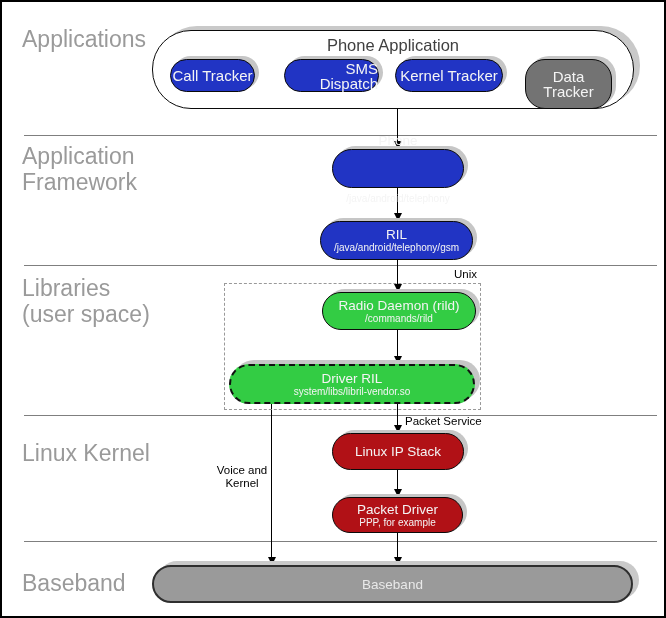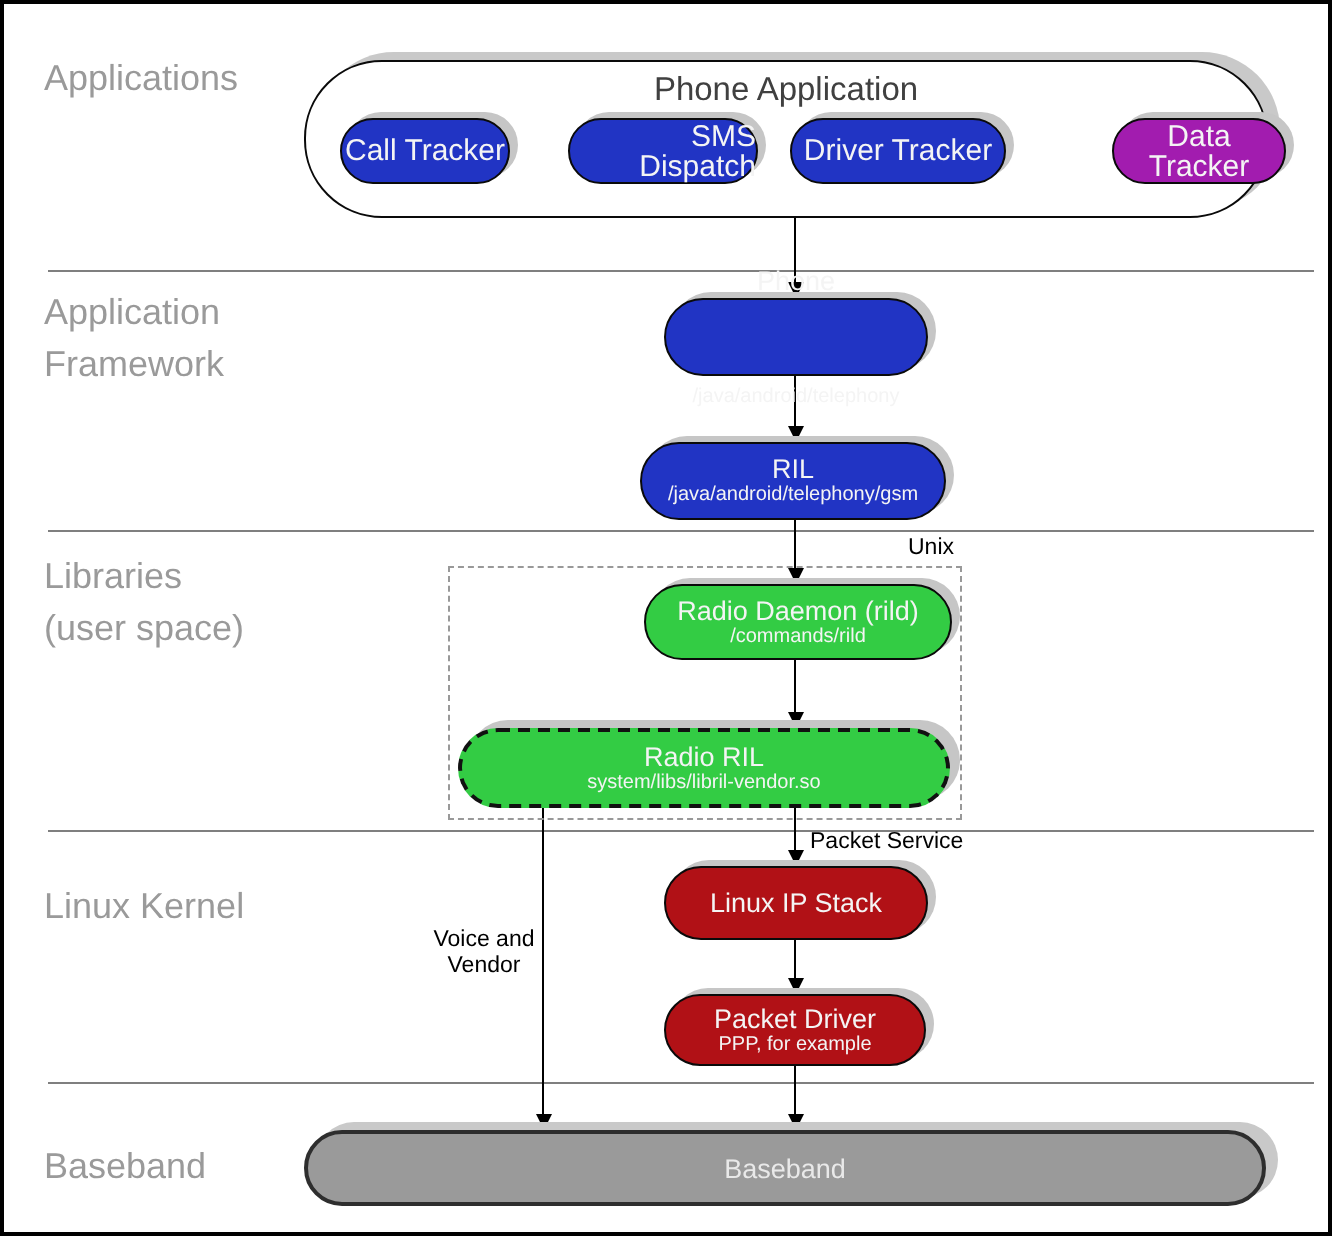--- a/index.html
+++ b/index.html
@@ -7,21 +7,21 @@
     position: relative;
     width: 666px; height: 618px;
     box-sizing: border-box;
     border: 2px solid #000;
     background: #fff;
     font-family: "Liberation Sans", sans-serif;
     overflow: hidden;
   }
   .section-label {
     position: absolute;
-    font-size: 18px;
+    font-size: 23px;
     line-height: 26px;
     color: #9a9a9a;
     white-space: nowrap;
   }
   .divider {
     position: absolute;
     left: 22px; width: 633px; height: 1px;
     background: #7f7f7f;
   }
   .container-box {
@@ -150,55 +150,55 @@
   <div class="container-box" style="left:150px; top:28px; width:480px; height:77px;">
     <div class="container-title">Phone Application</div>
   </div>
   <div class="pill app-pill" style="left: 168px; top: 57px; width: 85px; height: 33px; background-color: rgb(33, 52, 196);">
     <div class="title">Call Tracker</div>
   </div>
   <div class="pill app-pill" style="left: 282px; top: 57px; width: 95px; height: 33px; background-color: rgb(33, 52, 196); text-align: right;">
     <div class="title">SMS Dispatch</div>
   </div>
   <div class="pill app-pill" style="left: 393px; top: 57px; width: 108px; height: 33px; background-color: rgb(33, 52, 196);">
-    <div class="title">Driver Tracker</div>
-  </div>
-  <div class="pill app-pill" style="left: 523px; top: 57px; width: 87px; height: 33px; background-color: #a21caf; margin-left: 31px;">
+    <div class="title">Kernel Tracker</div>
+  </div>
+  <div class="pill app-pill" style="left: 523px; top: 57px; width: 87px; height: 50px; background-color: #737373;">
     <div class="title">Data Tracker</div>
   </div>
 
   <div class="pill" style="left: 330px; top: 147px; width: 132px; height: 39px; background-color: rgb(33, 52, 196); gap: 45px;">
     <div class="title">Phone</div>
     <div class="subtitle">/java/android/telephony</div>
   </div>
   <div class="pill" style="left: 320px; top: 290px; width: 154px; height: 38px; background-color: rgb(51, 204, 68);">
     <div class="title">Radio Daemon (rild)</div>
     <div class="subtitle">/commands/rild</div>
   </div>
 
   <div class="pill" style="left: 318px; top: 219px; width: 153px; height: 39px; background-color: rgb(33, 52, 196);">
     <div class="title">RIL</div>
     <div class="subtitle">/java/android/telephony/gsm</div>
   </div>
   <div class="pill vendor" style="left: 227px; top: 362px; width: 246px; height: 40px; background-color: rgb(51, 204, 68);">
-    <div class="title">Radio RIL</div>
+    <div class="title">Driver RIL</div>
     <div class="subtitle">system/libs/libril-vendor.so</div>
   </div>
 
   <div class="pill" style="left: 330px; top: 431px; width: 132px; height: 37px; background-color: rgb(177, 17, 22);">
     <div class="title">Linux IP Stack</div>
   </div>
   <div class="pill" style="left: 330px; top: 495px; width: 131px; height: 36px; background-color: rgb(177, 17, 22);">
     <div class="title">Packet Driver</div>
     <div class="subtitle">PPP, for example</div>
   </div>
 
   <div class="pill baseband-bar" style="left: 150px; top: 563px; width: 481px; height: 38px; box-shadow: rgb(201, 201, 201) 6px -4px 0px; background-color: rgb(154, 154, 154);">
     <div class="title">Baseband</div>
   </div>
 
   <div class="annot center" style="left:205px; top:462px; width:70px;">
     <div>Voice and</div>
-    <div>Vendor</div>
+    <div>Kernel</div>
   </div>
   <div class="annot" style="left:403px; top:413px;">Packet Service</div>
 
 </div>
 
 </body></html>

